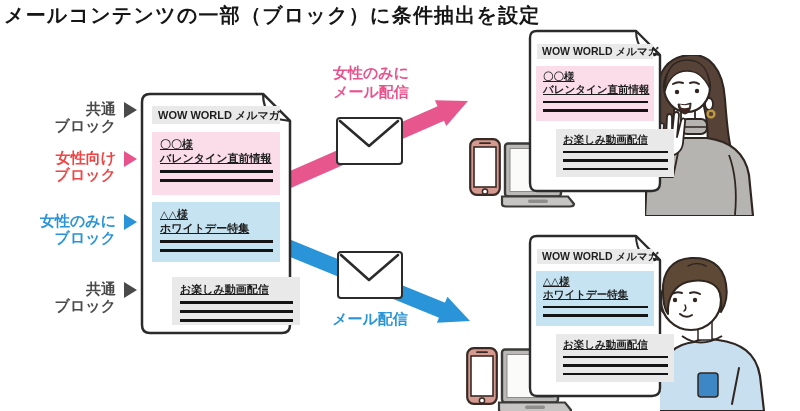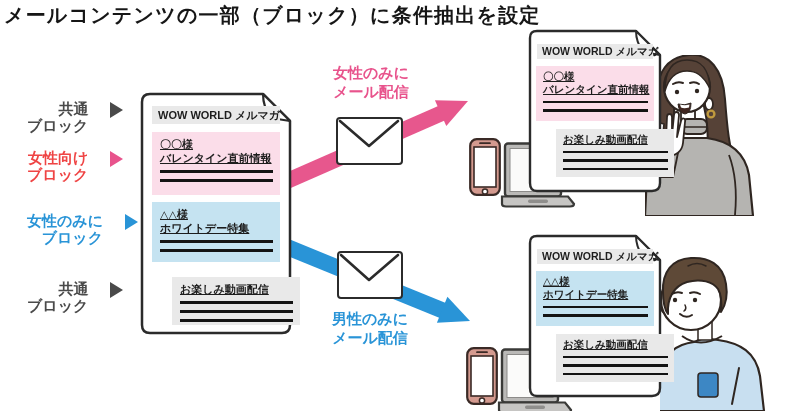--- a/index.html
+++ b/index.html
@@ -4,21 +4,21 @@
 <style>
   html,body{margin:0;padding:0;background:#ffffff;}
   body{font-family:"Liberation Sans","DejaVu Sans",sans-serif;}
   .canvas{position:relative;width:800px;height:411px;background:#fff;overflow:hidden;}
   .abs{position:absolute;}
 
   
   .diagram-title{left:4px;top:2px;font-size:20px;font-weight:bold;color:#161616;letter-spacing:1.2px;white-space:nowrap;}
 
   
-  .side-label{width:110px;display:flex;align-items:flex-start;gap:22px;}
+  .side-label{width:110px;display:flex;justify-content:flex-end;align-items:flex-start;gap:8px;}
   .sl-text{text-align:right;font-size:15px;font-weight:bold;line-height:16.5px;white-space:nowrap;}
   .sl-tri{width:0;height:0;border-top:8px solid transparent;border-bottom:8px solid transparent;border-left:13px solid #4a4a4a;margin-top:1px;}
   .c-dark .sl-text{color:#4a4a4a;} .c-dark .sl-tri{border-left-color:#4a4a4a;}
   .c-pink .sl-text{color:#ef4444;} .c-pink .sl-tri{border-left-color:#e8538c;}
   .c-blue .sl-text{color:#2994d7;} .c-blue .sl-tri{border-left-color:#2994d7;}
 
   
   .doc .paper{position:absolute;left:0;top:0;}
   .doc-inner{position:absolute;left:0;top:0;right:0;bottom:0;}
   .mail-header{position:absolute;background:#e9e9e9;font-weight:bold;color:#1d1d1d;white-space:nowrap;}
@@ -73,21 +73,20 @@
     <svg width="61" height="43" viewBox="0 0 61 43">
       <path d="M2,2 L30,27 L59,2" fill="none" stroke="#2b2b2b" stroke-width="2.6" stroke-linecap="round" stroke-linejoin="round"></path>
     </svg>
   </div>
 
   <div class="abs flow-label pink" style="left:301px;top:63px;">
     <div>女性のみに</div>
     <div>メール配信</div>
   </div>
   <div class="abs flow-label blue" style="left:300px;top:309px;">
-    <div>男性のみに</div>
     <div>メール配信</div>
   </div>
 
   <div class="abs side-label c-dark" style="left:27px;top:101px;">
     <div class="sl-text">
         <div>共通</div>
         <div>ブロック</div>
       </div>
     <span class="sl-tri"></span>
   </div>

